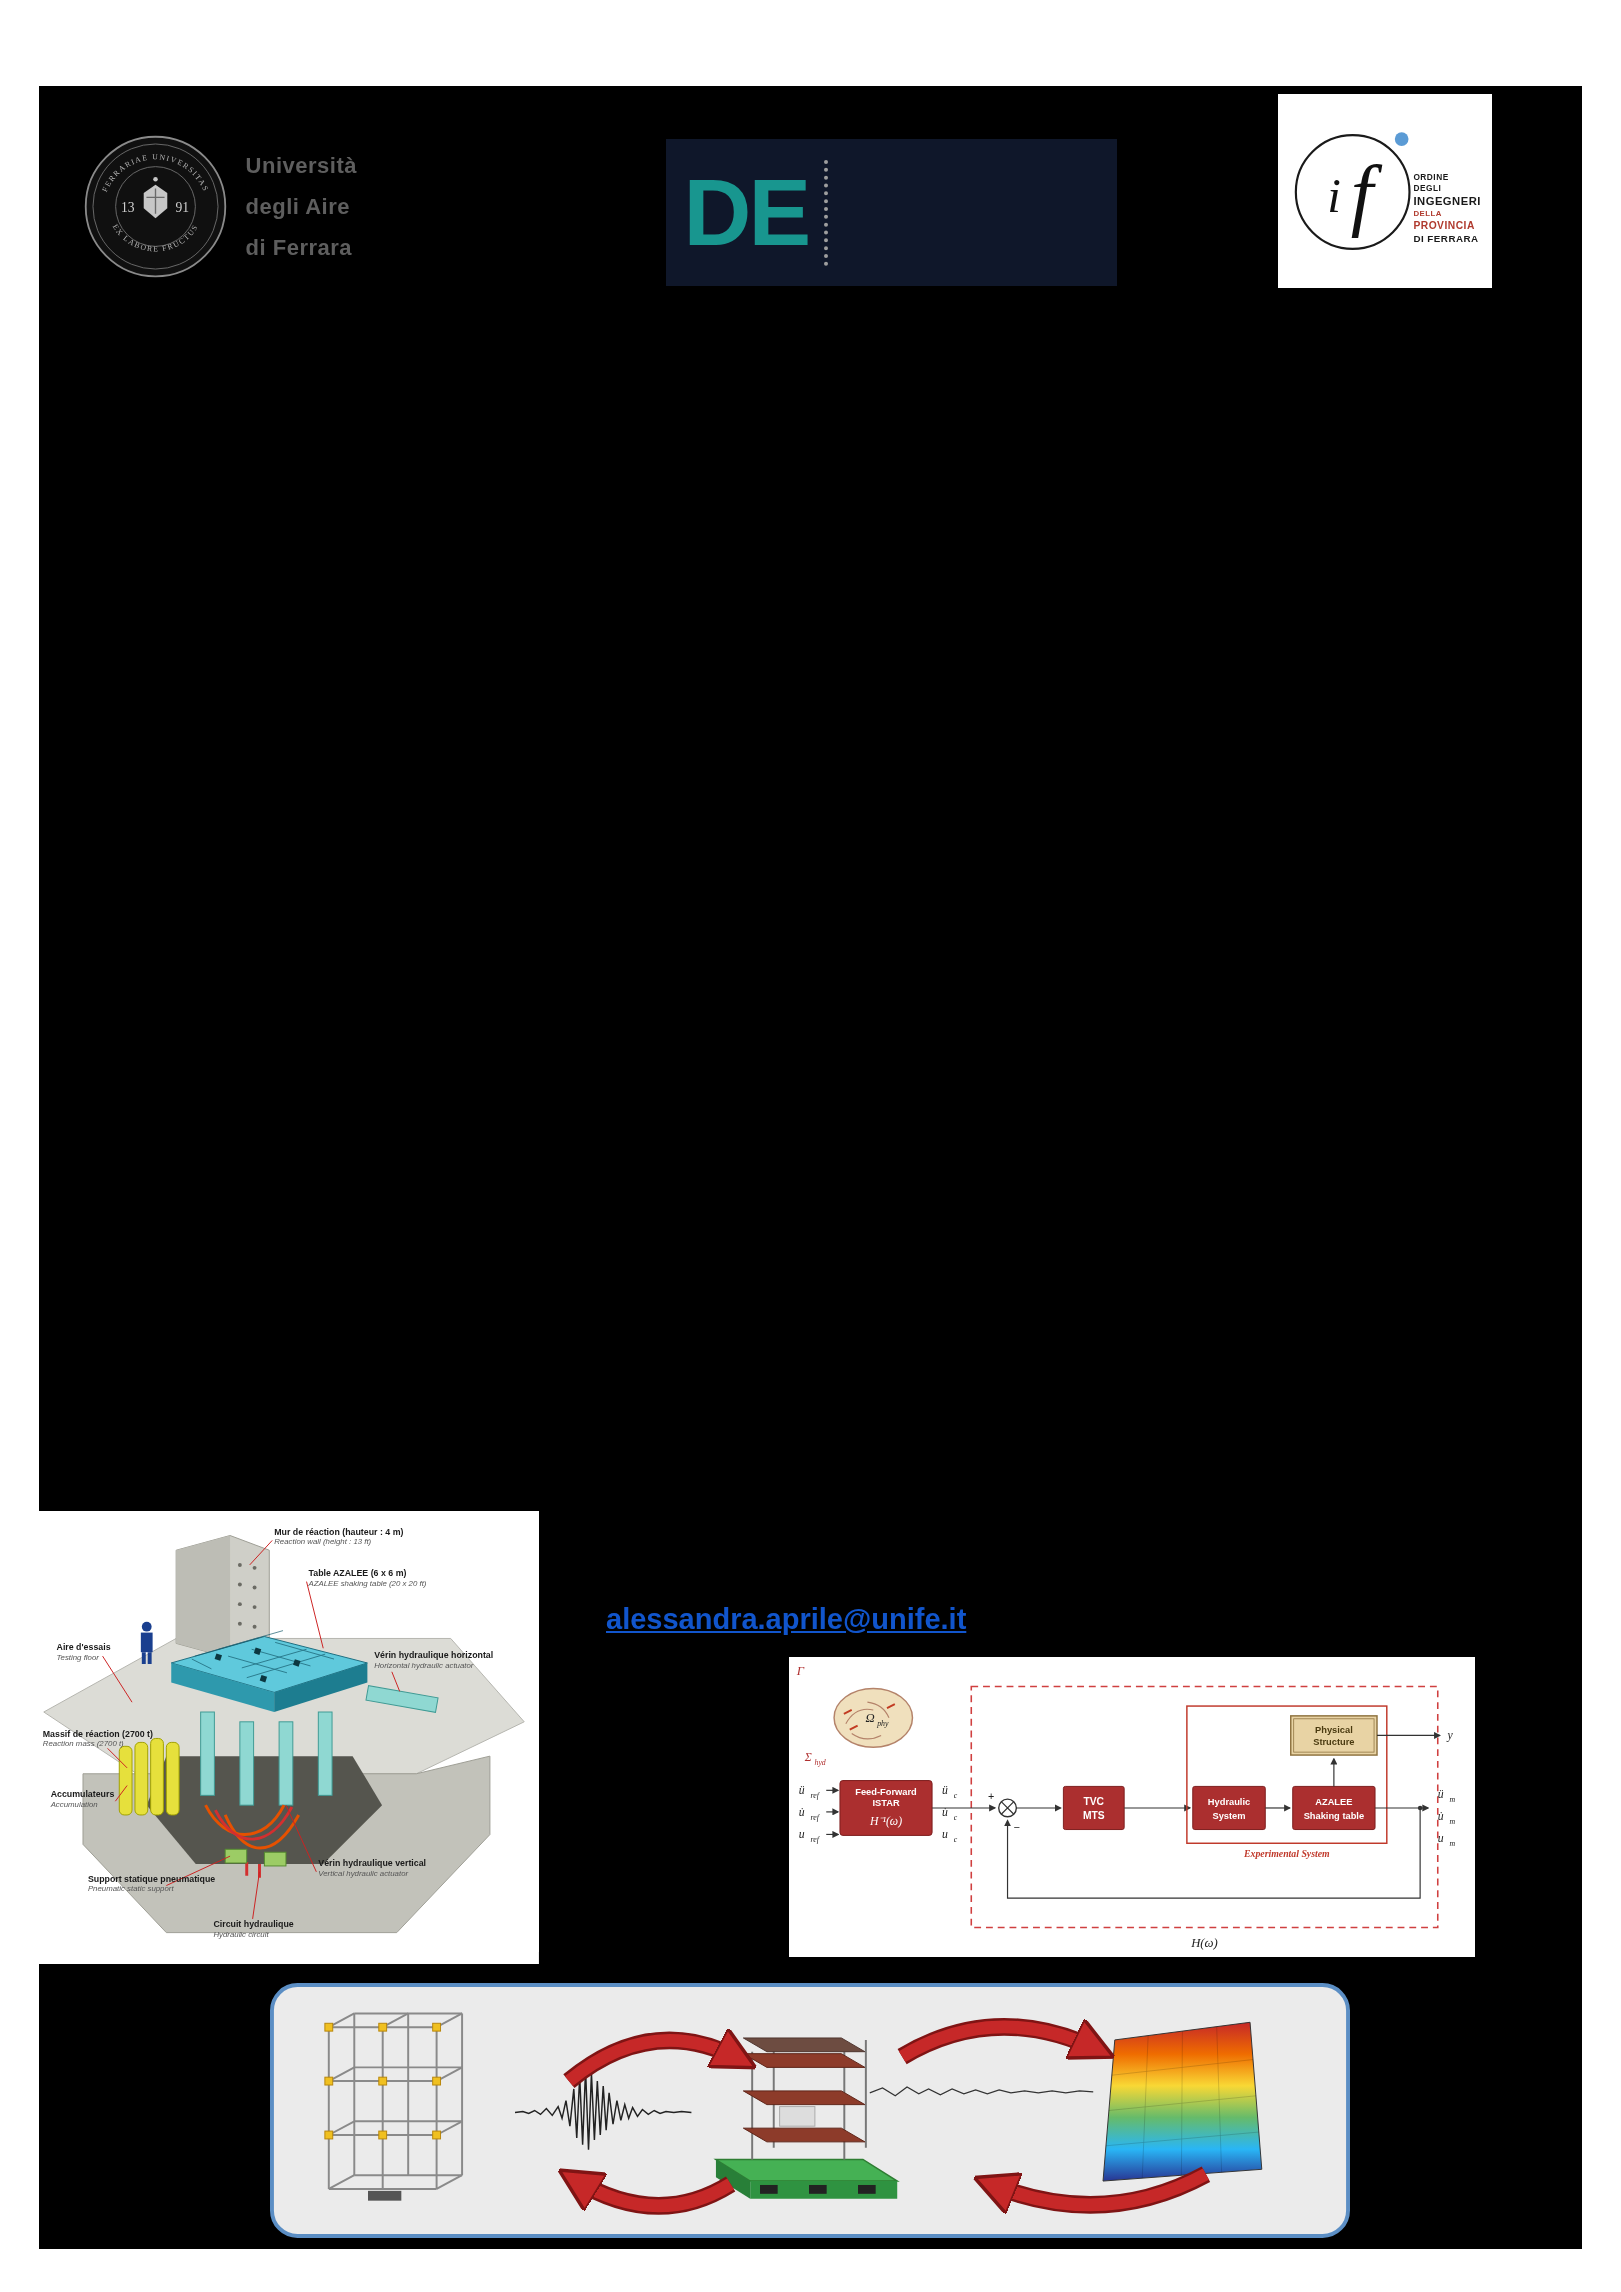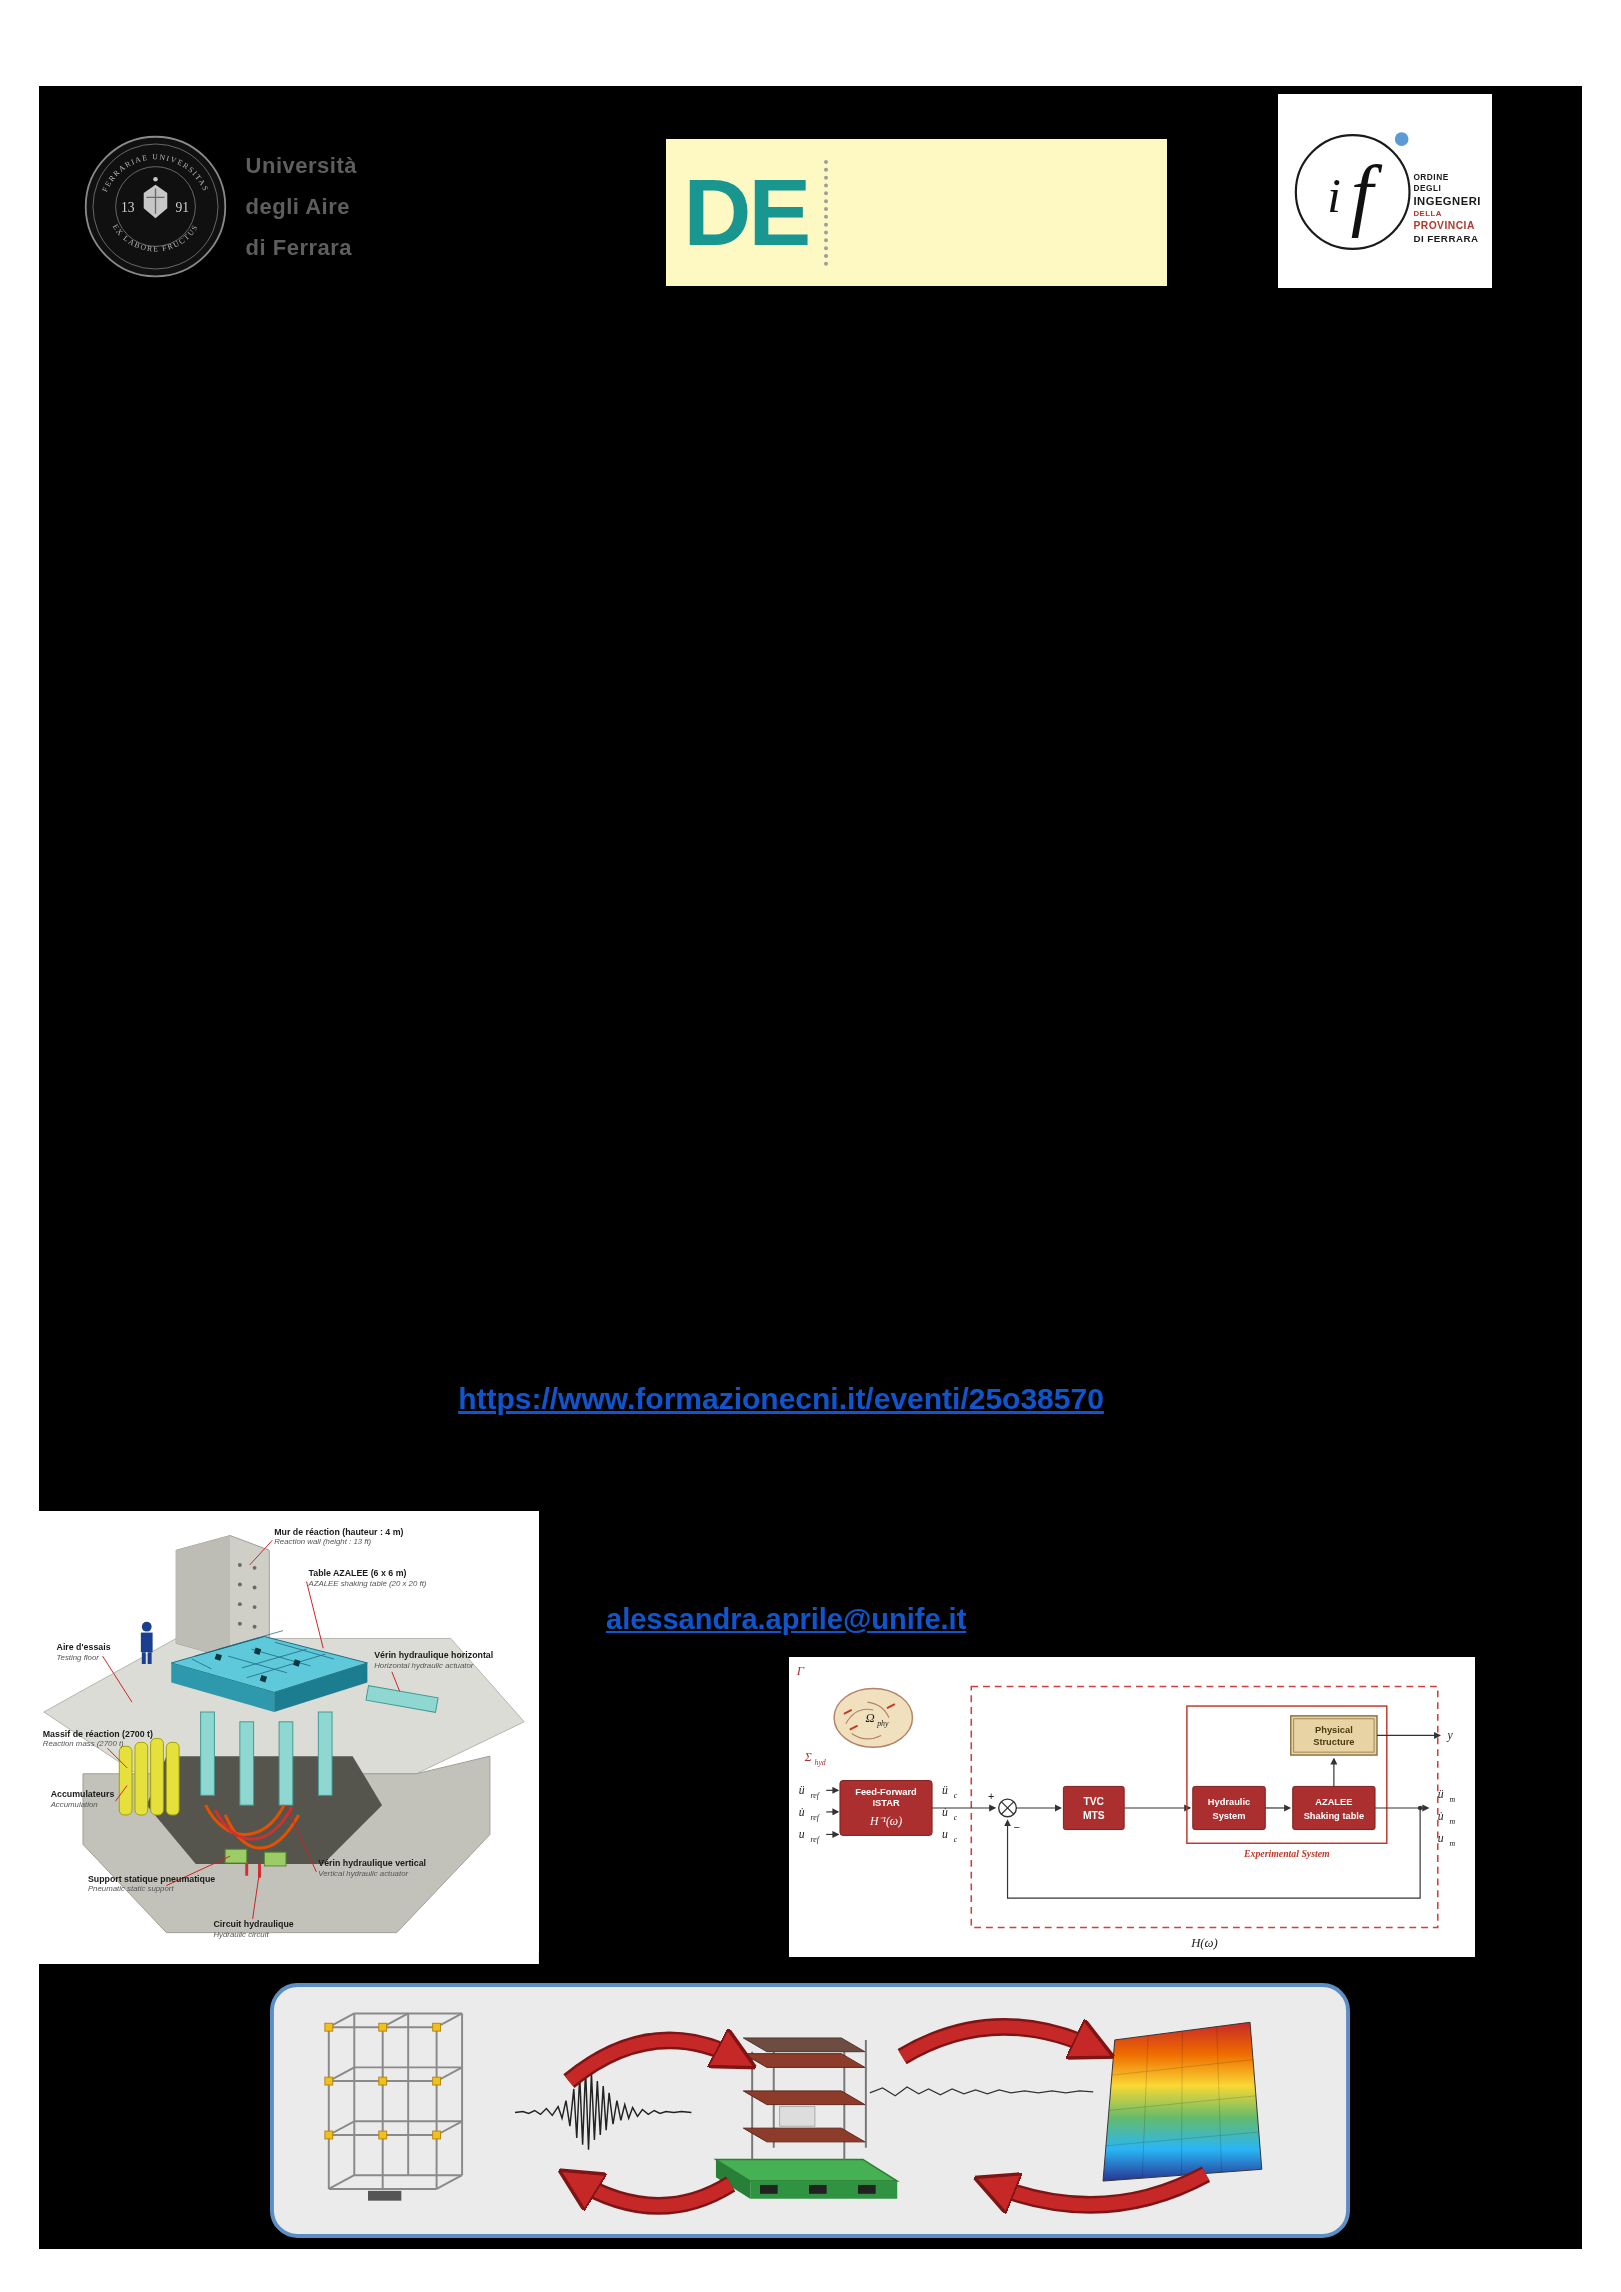--- a/index.html
+++ b/index.html
@@ -7,21 +7,21 @@
   body { width:1621px; height:2293px; position:relative; font-family:"Liberation Sans", sans-serif; }
   .page { position:absolute; left:0; top:0; width:1621px; height:2293px; background:#ffffff; overflow:hidden; }
   .black-canvas { position:absolute; left:39px; top:86px; right:39px; bottom:44px; background:#000; }
 
   
   .unife-logo { position:absolute; left:44px; top:37px; width:461px; height:167px; display:flex; align-items:center; gap:17.6px; }
   .unife-wordmark { color:#5e5e5e; font-weight:bold; font-size:22px; line-height:41px; letter-spacing:0.5px; }
   .crest-motto { font-size:8.5px; letter-spacing:1.6px; fill:#b5b5b5; font-family:"Liberation Serif", serif; }
   .crest-year { font-family:"Liberation Serif", serif; font-size:15px; fill:#cfcfcf; }
 
-  .de-box { position:absolute; left:627px; top:53px; width:501px; height:147px; background:#fef9c3; display:flex; align-items:center; padding:9.8px 17.6px; gap:15.7px; }
+  .de-box { position:absolute; left:627px; top:53px; width:451px; height:147px; background:#0f172a; display:flex; align-items:center; padding:9.8px 17.6px; gap:15.7px; }
   .de-abbr { font-size:94px; font-weight:800; color:#18968f; letter-spacing:-2.9px; line-height:1; }
   .de-divider { width:0; height:106px; border-left:4.9px dotted #9e9e9e; }
   .de-wordmark { color:#18968f; font-weight:bold; font-size:27.4px; line-height:32px; }
 
   .ordine-box { position:absolute; left:1239px; top:7.8px; width:214px; height:194px; background:#ffffff; }
   .ord-small { font-size:8.5px; font-weight:bold; fill:#1a1a1a; letter-spacing:0.5px; }
   .ord-big { font-size:11.5px; font-weight:bold; fill:#1a1a1a; letter-spacing:0.5px; }
   .ord-red-s { font-size:8px; font-weight:bold; fill:#b03a2e; letter-spacing:0.5px; }
   .ord-red-b { font-size:10.5px; font-weight:bold; fill:#b03a2e; letter-spacing:0.5px; }
   .ord-last { font-size:10px; font-weight:bold; fill:#1a1a1a; letter-spacing:0.5px; }
@@ -94,21 +94,20 @@
         <text x="74" y="130" font-size="82" class="ord-if">f</text>
         <text x="138" y="88" class="ord-small">ORDINE</text>
         <text x="138" y="99" class="ord-small">DEGLI</text>
         <text x="138" y="113" class="ord-big">INGEGNERI</text>
         <text x="138" y="125" class="ord-red-s">DELLA</text>
         <text x="138" y="138" class="ord-red-b">PROVINCIA</text>
         <text x="138" y="151" class="ord-last">DI FERRARA</text>
       </svg>
     </div>
 
-    <a class="url-link">https://www.formazionecni.it/eventi/25o38570</a>
     <a class="email-link">alessandra.aprile@unife.it</a>
 
     <div class="shaking-figure">
       <svg viewBox="0 0 520 462" width="510" height="453">
         <rect width="520" height="462" fill="#ffffff"></rect>
         <g>
           <polygon points="15,205 150,130 430,130 505,215 395,268 110,268" fill="#dcdcd6" stroke="#b5b5ae"></polygon>
           <polygon points="55,268 110,268 395,268 470,250 470,330 375,430 140,430 55,340" fill="#c2c2ba" stroke="#9d9d94"></polygon>
           <polygon points="140,250 330,250 360,300 300,360 170,360 120,300" fill="#55554e"></polygon>
         </g>

